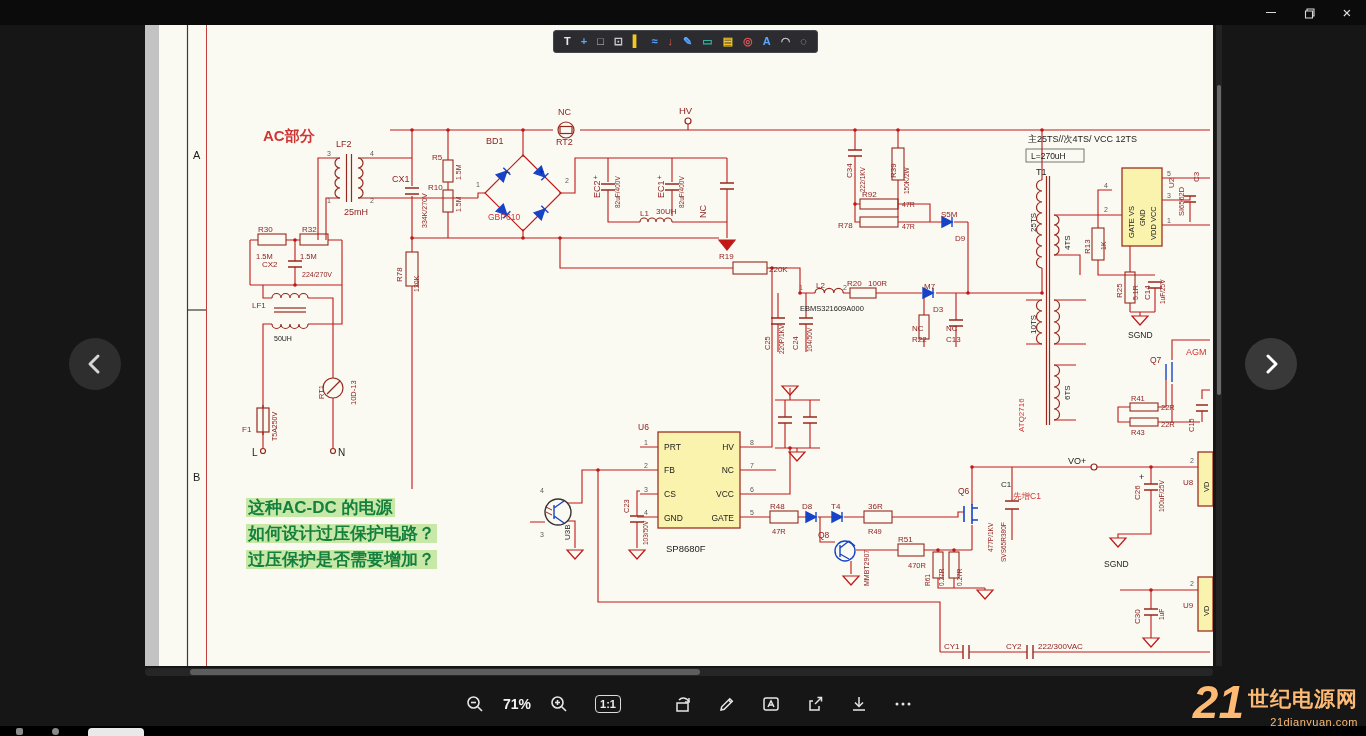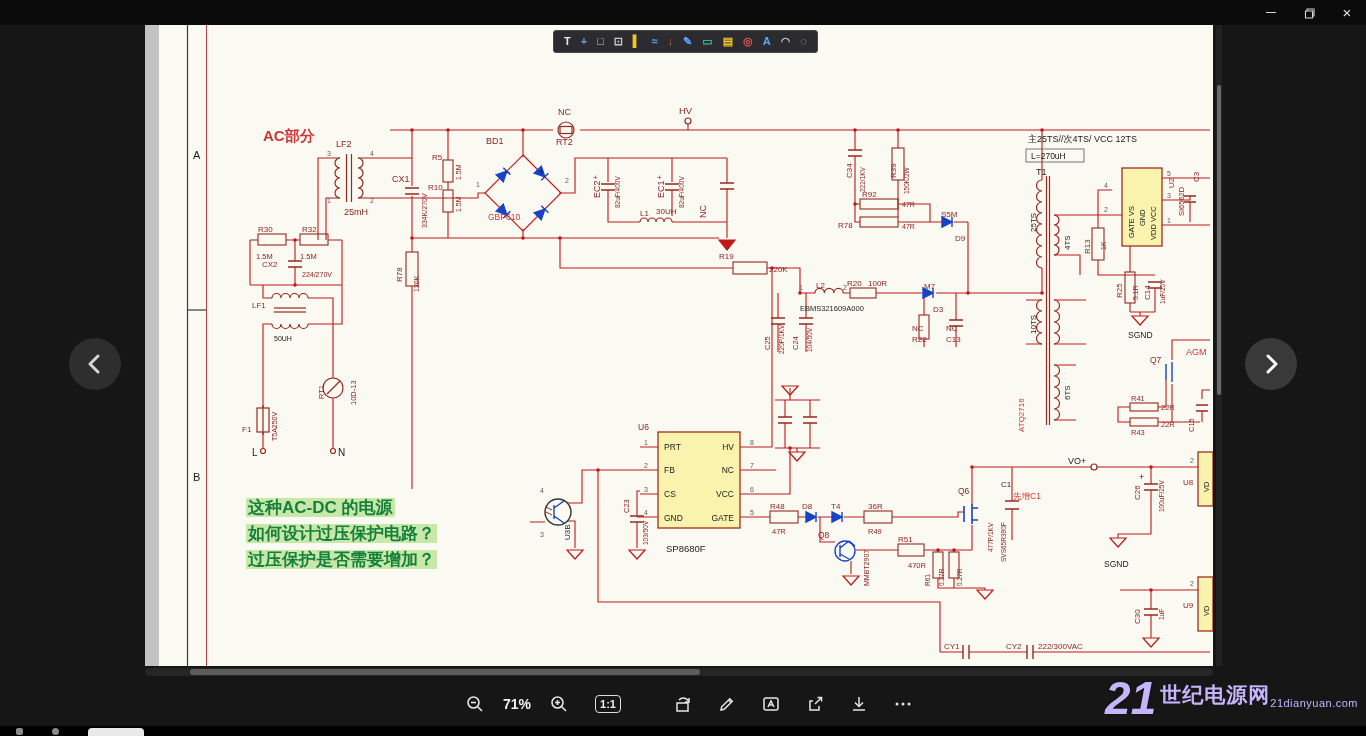--- a/index.html
+++ b/index.html
@@ -30,23 +30,23 @@
   .nav{position:absolute;top:338px;width:52px;height:52px;border-radius:50%;border:none;display:flex;align-items:center;justify-content:center;z-index:12;padding:0;}
   .nav.left{left:69px;background:rgba(130,130,130,.22);}
   .nav.right{left:1245px;background:rgba(150,150,150,.28);}
 
   .bbar{position:absolute;left:12px;right:0;top:684px;height:40px;display:flex;align-items:center;justify-content:center;z-index:12;}
   .bbar .ibtn{width:30px;height:30px;display:flex;align-items:center;justify-content:center;background:transparent;border:none;padding:0;margin:0 7px;}
   .zoomlabel{color:#f2f2f2;font-size:14px;font-weight:600;margin:0 6px;}
   .ratio{color:#ececec;font-size:11px;font-weight:700;border:1.5px solid #dcdcdc;border-radius:4px;padding:2px 4px;margin:0 7px;}
   .gap{width:26px;}
 
-  .wm{position:absolute;right:8px;bottom:15px;z-index:11;display:flex;align-items:flex-start;color:#c4b5fd;}
+  .wm{position:absolute;right:8px;bottom:8px;z-index:11;display:flex;align-items:flex-start;color:#fdba74;}
   .wm .big{font-size:46px;font-weight:800;font-style:italic;line-height:.95;text-shadow:0 0 2px rgba(0,0,0,.6);}
-  .wm .col{display:flex;flex-direction:row;margin-left:4px;margin-top:4px;}
+  .wm .col{display:flex;flex-direction:column;margin-left:4px;margin-top:4px;}
   .wm .site{font-size:21px;font-weight:800;letter-spacing:1px;}
   .wm .dom{font-size:11px;letter-spacing:.5px;margin-top:3px;align-self:flex-end;}
 
   .taskbar{position:absolute;left:0;bottom:0;width:100%;height:10px;background:#000;z-index:20;}
   .tico{position:absolute;bottom:1px;width:7px;height:7px;background:#8a8a8a;border-radius:2px;}
   .tsearch{position:absolute;left:88px;bottom:0;width:56px;height:8px;background:#e9e9e9;border-radius:4px 4px 0 0;}
 </style>
 </head>
 <body>
 

